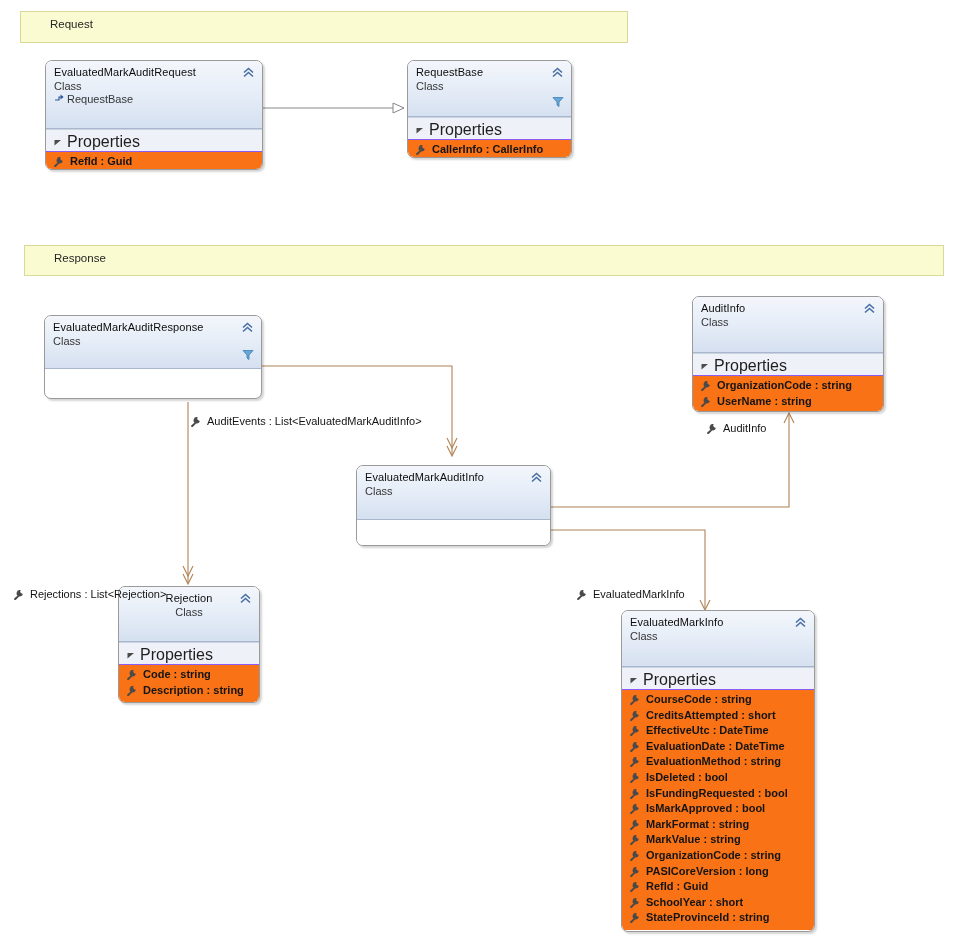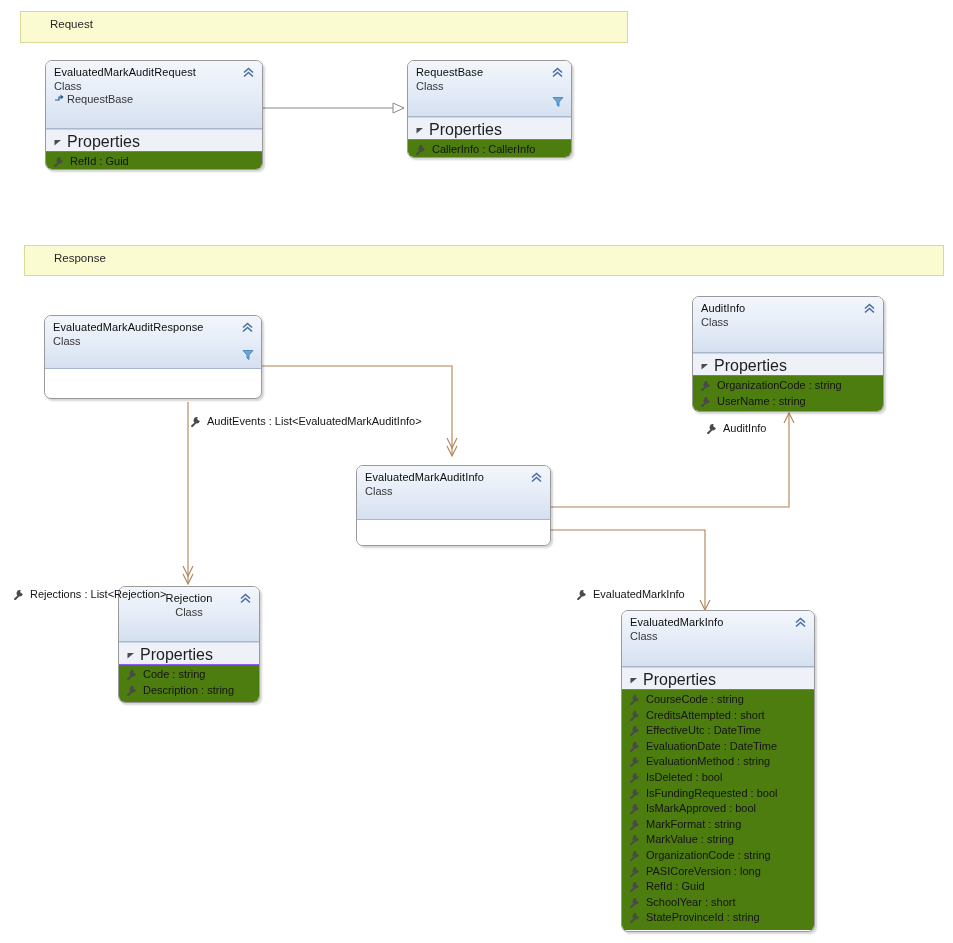--- a/index.html
+++ b/index.html
@@ -24,21 +24,21 @@
   .chev{position:absolute;right:7px;top:6px;width:13px;height:11px;}
   .funnel{position:absolute;right:7px;}
 
   
   .comp-hdr{background:#eef2f8;border-top:1px solid #c9d3e2;border-bottom:1px solid #8b5cf6;
             padding:2px 6px 4px 8px;font-size:16px;color:#1e1e1e;position:relative;height:15px;}
   .comp-hdr .tri{display:inline-block;margin-right:5px;vertical-align:1px;}
   .memb{padding:0 4px 0 24px;position:relative;font-size:11px;color:#141414;
         line-height:15.6px;white-space:nowrap;}
   .memb .wr{position:absolute;left:6px;top:2px;}
-  .memlist{padding:2px 0 4px 0;background:#4d7c0f;}
+  .memlist{padding:2px 0 4px 0;background:#f97316;font-weight:bold;}
   .empty-comp{background:#fff;}
 
   
   .conlbl{position:absolute;font-size:11px;color:#141414;white-space:nowrap;padding-left:18px;}
   .conlbl .wr{position:absolute;left:0;top:1px;}
 
   svg.ov{position:absolute;left:0;top:0;width:953px;height:943px;pointer-events:none;}
 </style>
 </head>
 <body>

